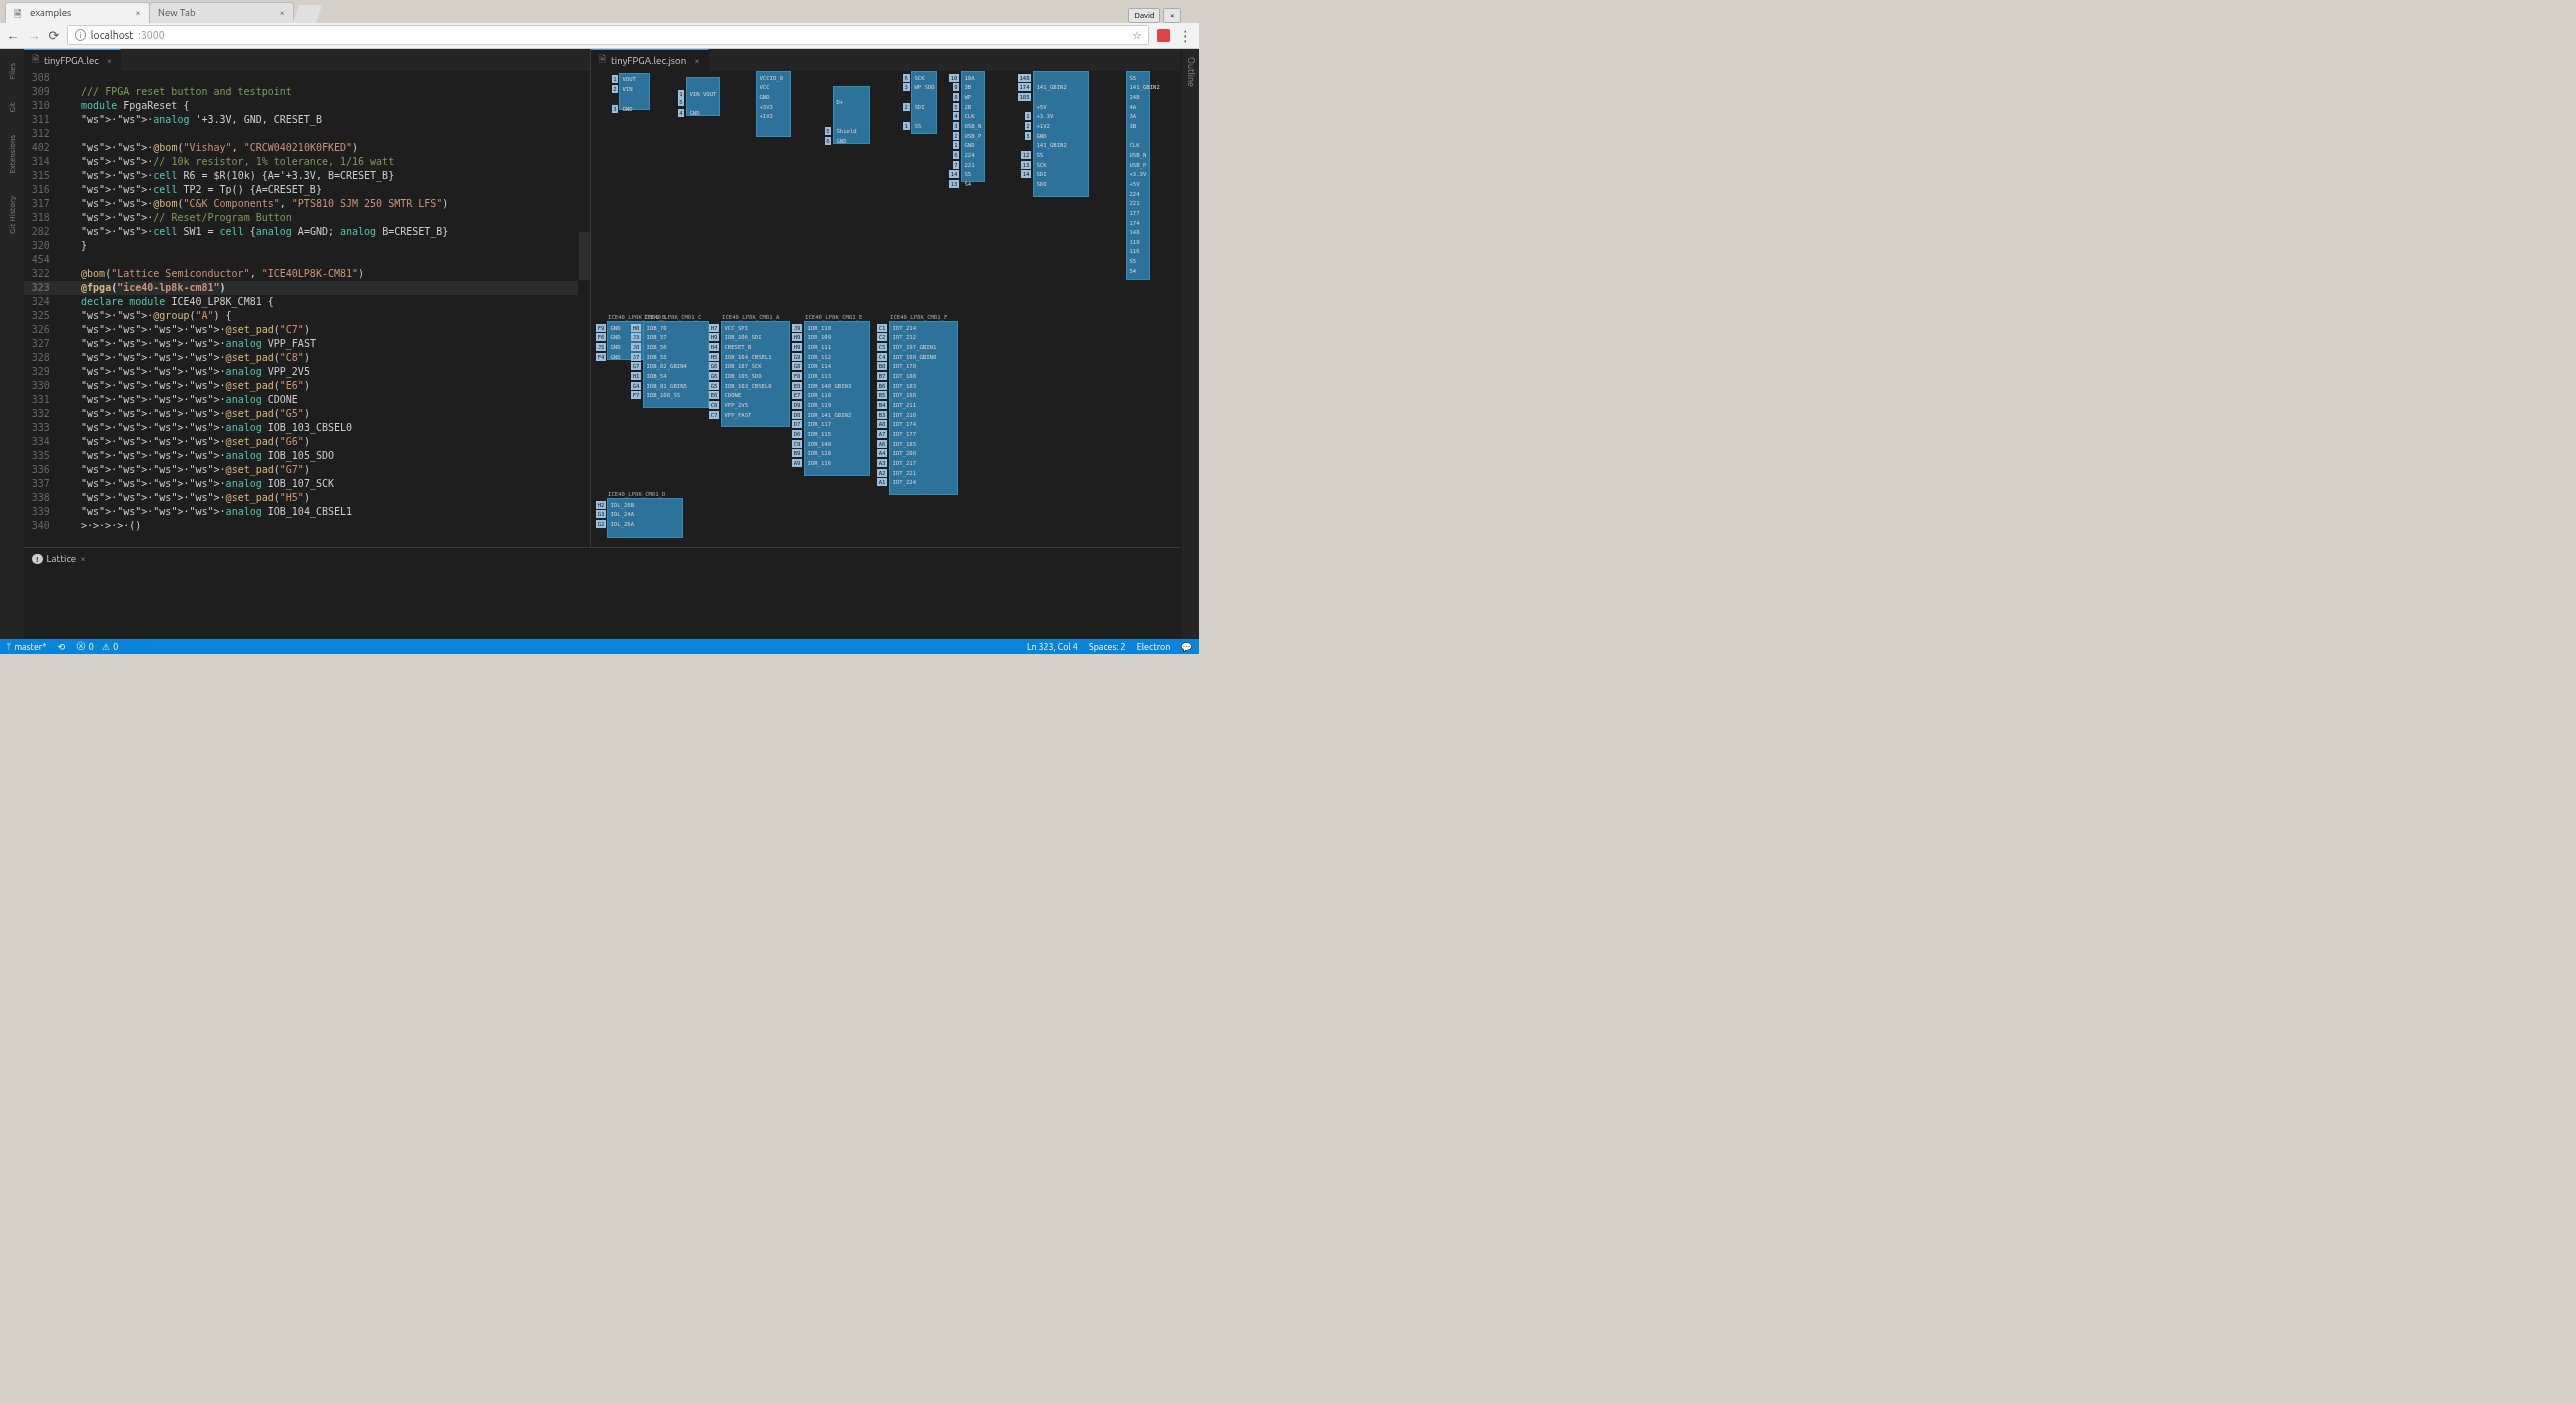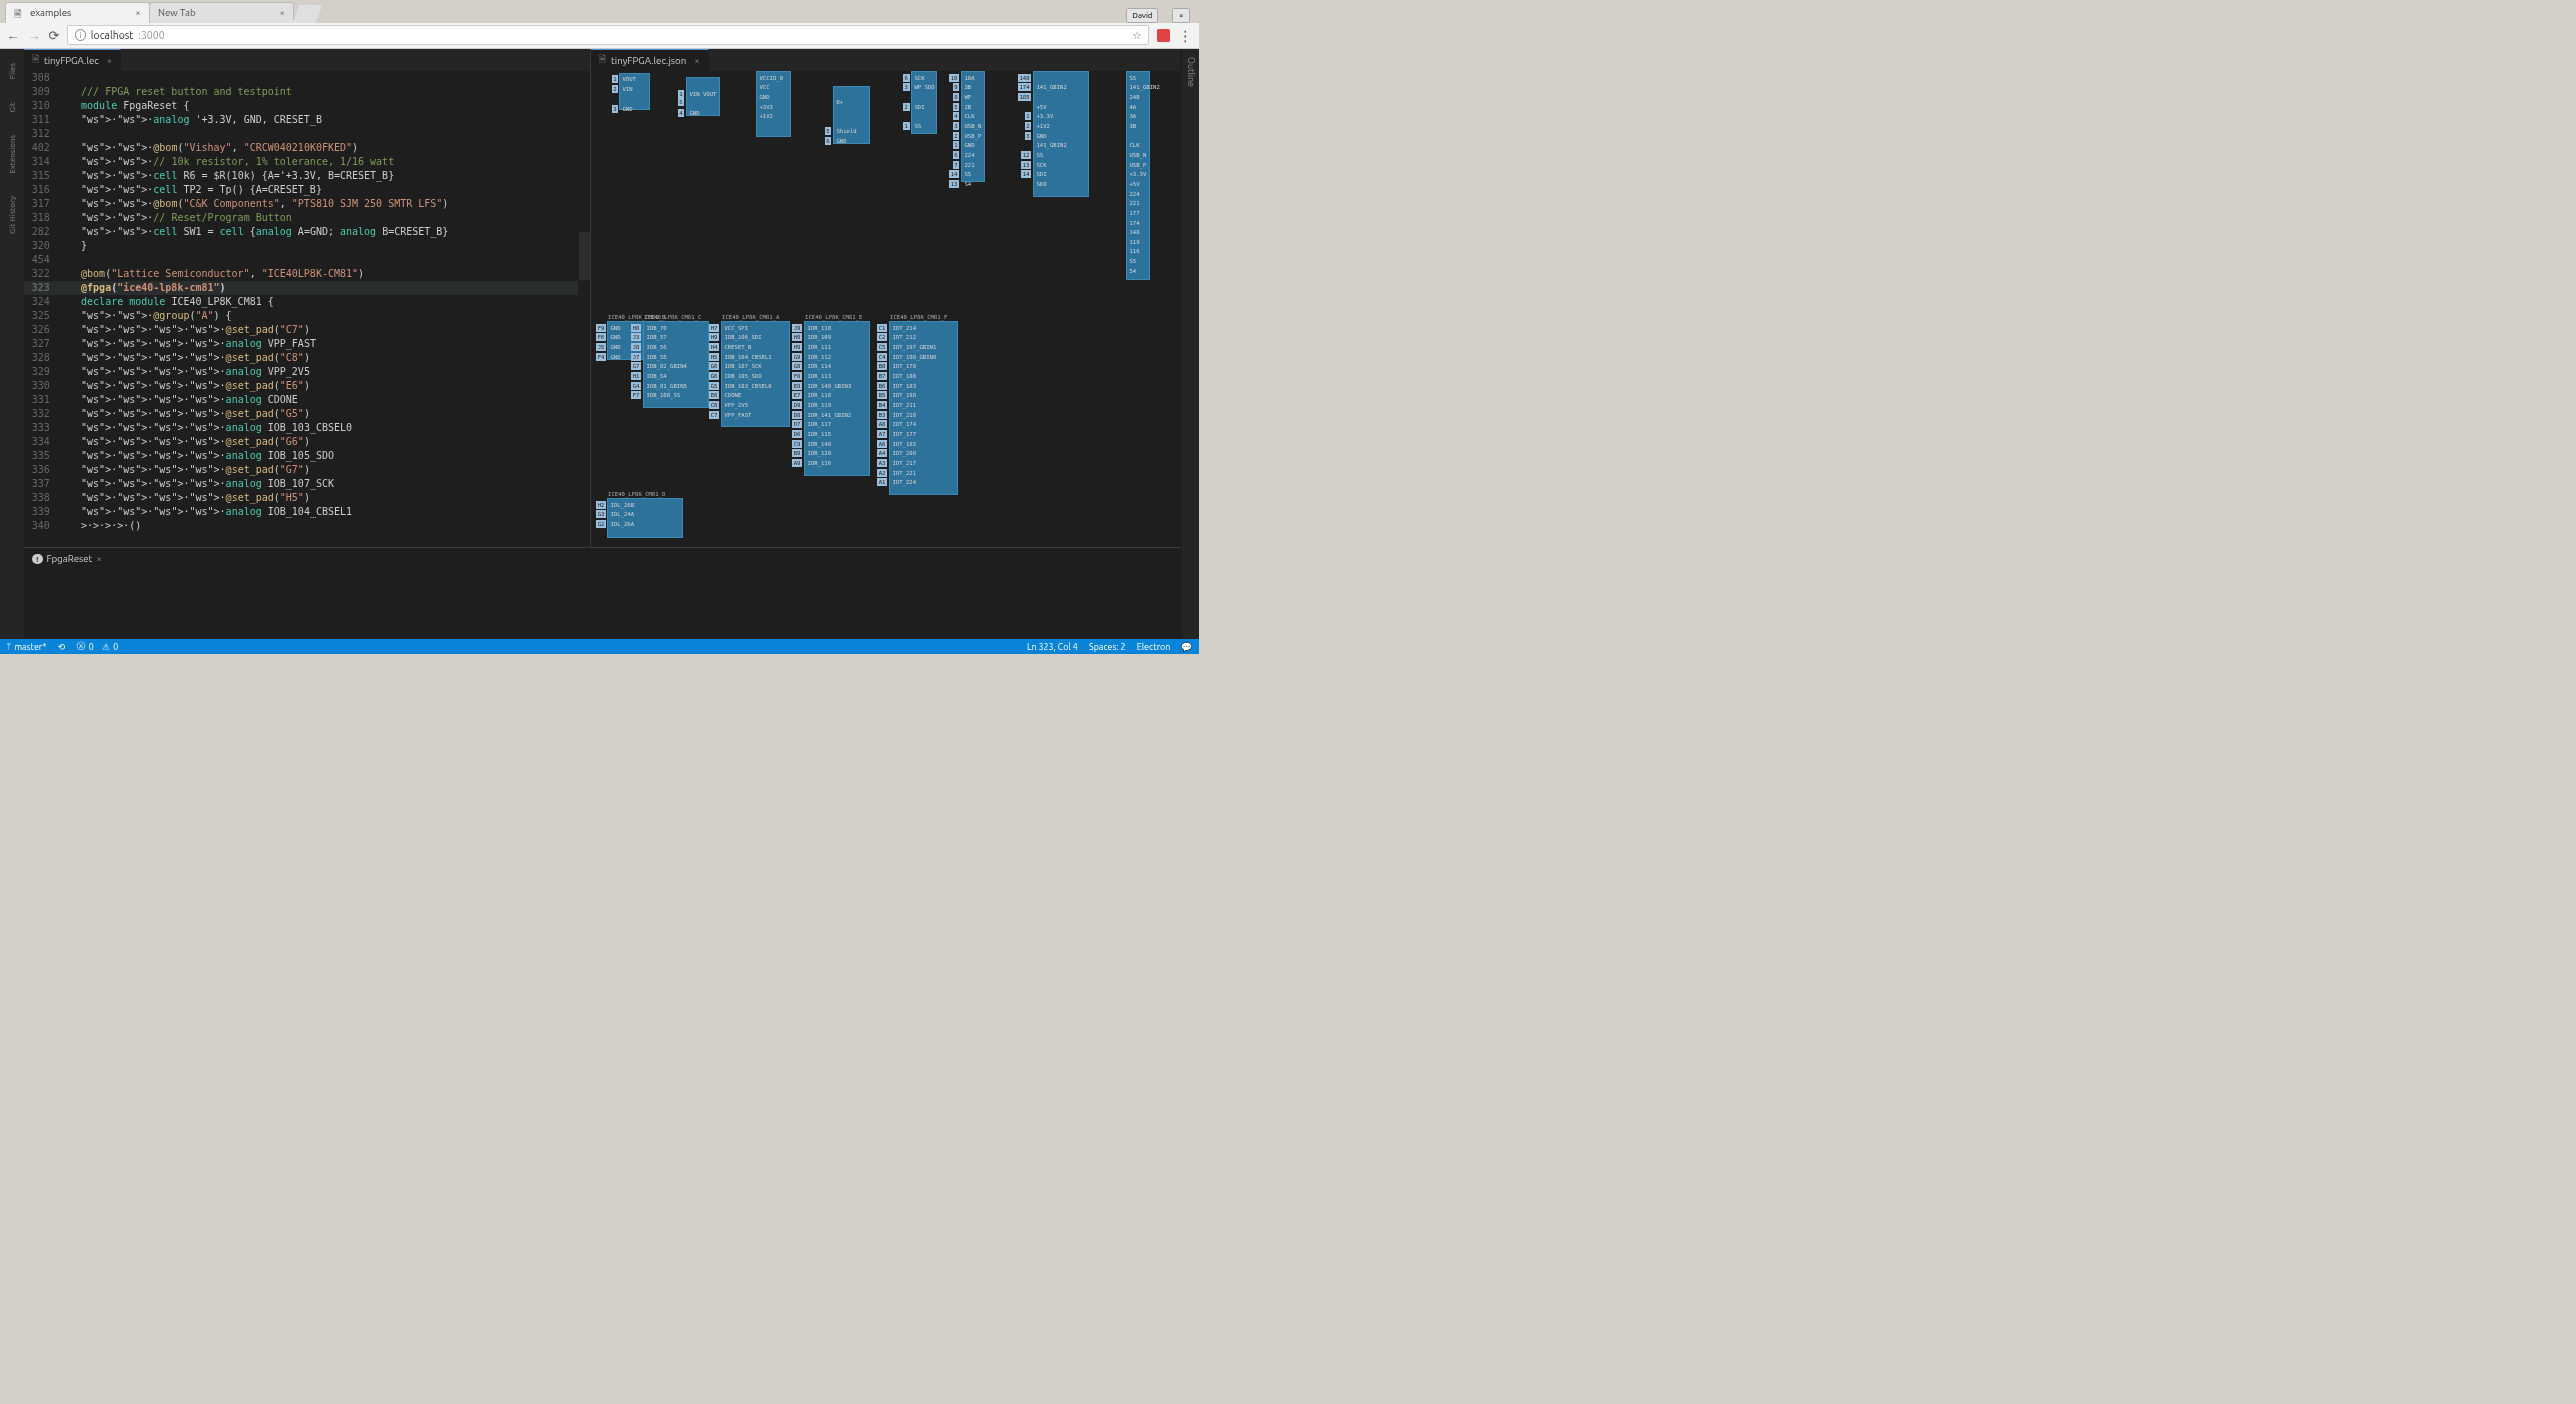--- a/index.html
+++ b/index.html
@@ -42,21 +42,21 @@
 .browser-tab .tab-close { margin-left: auto; color: #666; cursor: pointer; }
 .browser-tab .tab-icon { width: 11.3px; height: 11.3px; display:inline-block; }
 .newtab-slot {
   width: 22.5px; height: 17.7px;
   background: #e0e0e0;
   transform: skewX(-20deg);
   border-top-right-radius: 3.2px;
   margin-left: 3.2px;
 }
 .window-buttons {
-  margin-left: auto; margin-right: 9px; display:flex; gap:14px; align-items:center;
+  margin-left: auto; margin-right: 18px; display:flex; gap:3px; align-items:center;
 }
 .win-btn {
   width:17.7px; height:14.5px; background:#e5e5e5; border:0.8px solid #aaa;
   font-size:8px; display:flex; align-items:center; justify-content:center;
   border-radius:1.6px;
 }
 .win-btn.user { width:auto; padding:0 4.8px; }
 
 .addressbar-row {
   height: 26px;
@@ -648,21 +648,21 @@
               </div>
           </div>
         </div>
 
       </div>
 
       <div class="panel">
         <div class="panel-tabs">
           <div class="panel-tab">
             <span class="circle-i">!</span>
-            <span>FpgaReset</span>
+            <span>Lattice</span>
             <span class="panel-x">×</span>
           </div>
         </div>
       </div>
     </div>
 
     <div class="outline-bar">
       <div class="outline-text">Outline</div>
     </div>
   </div>

